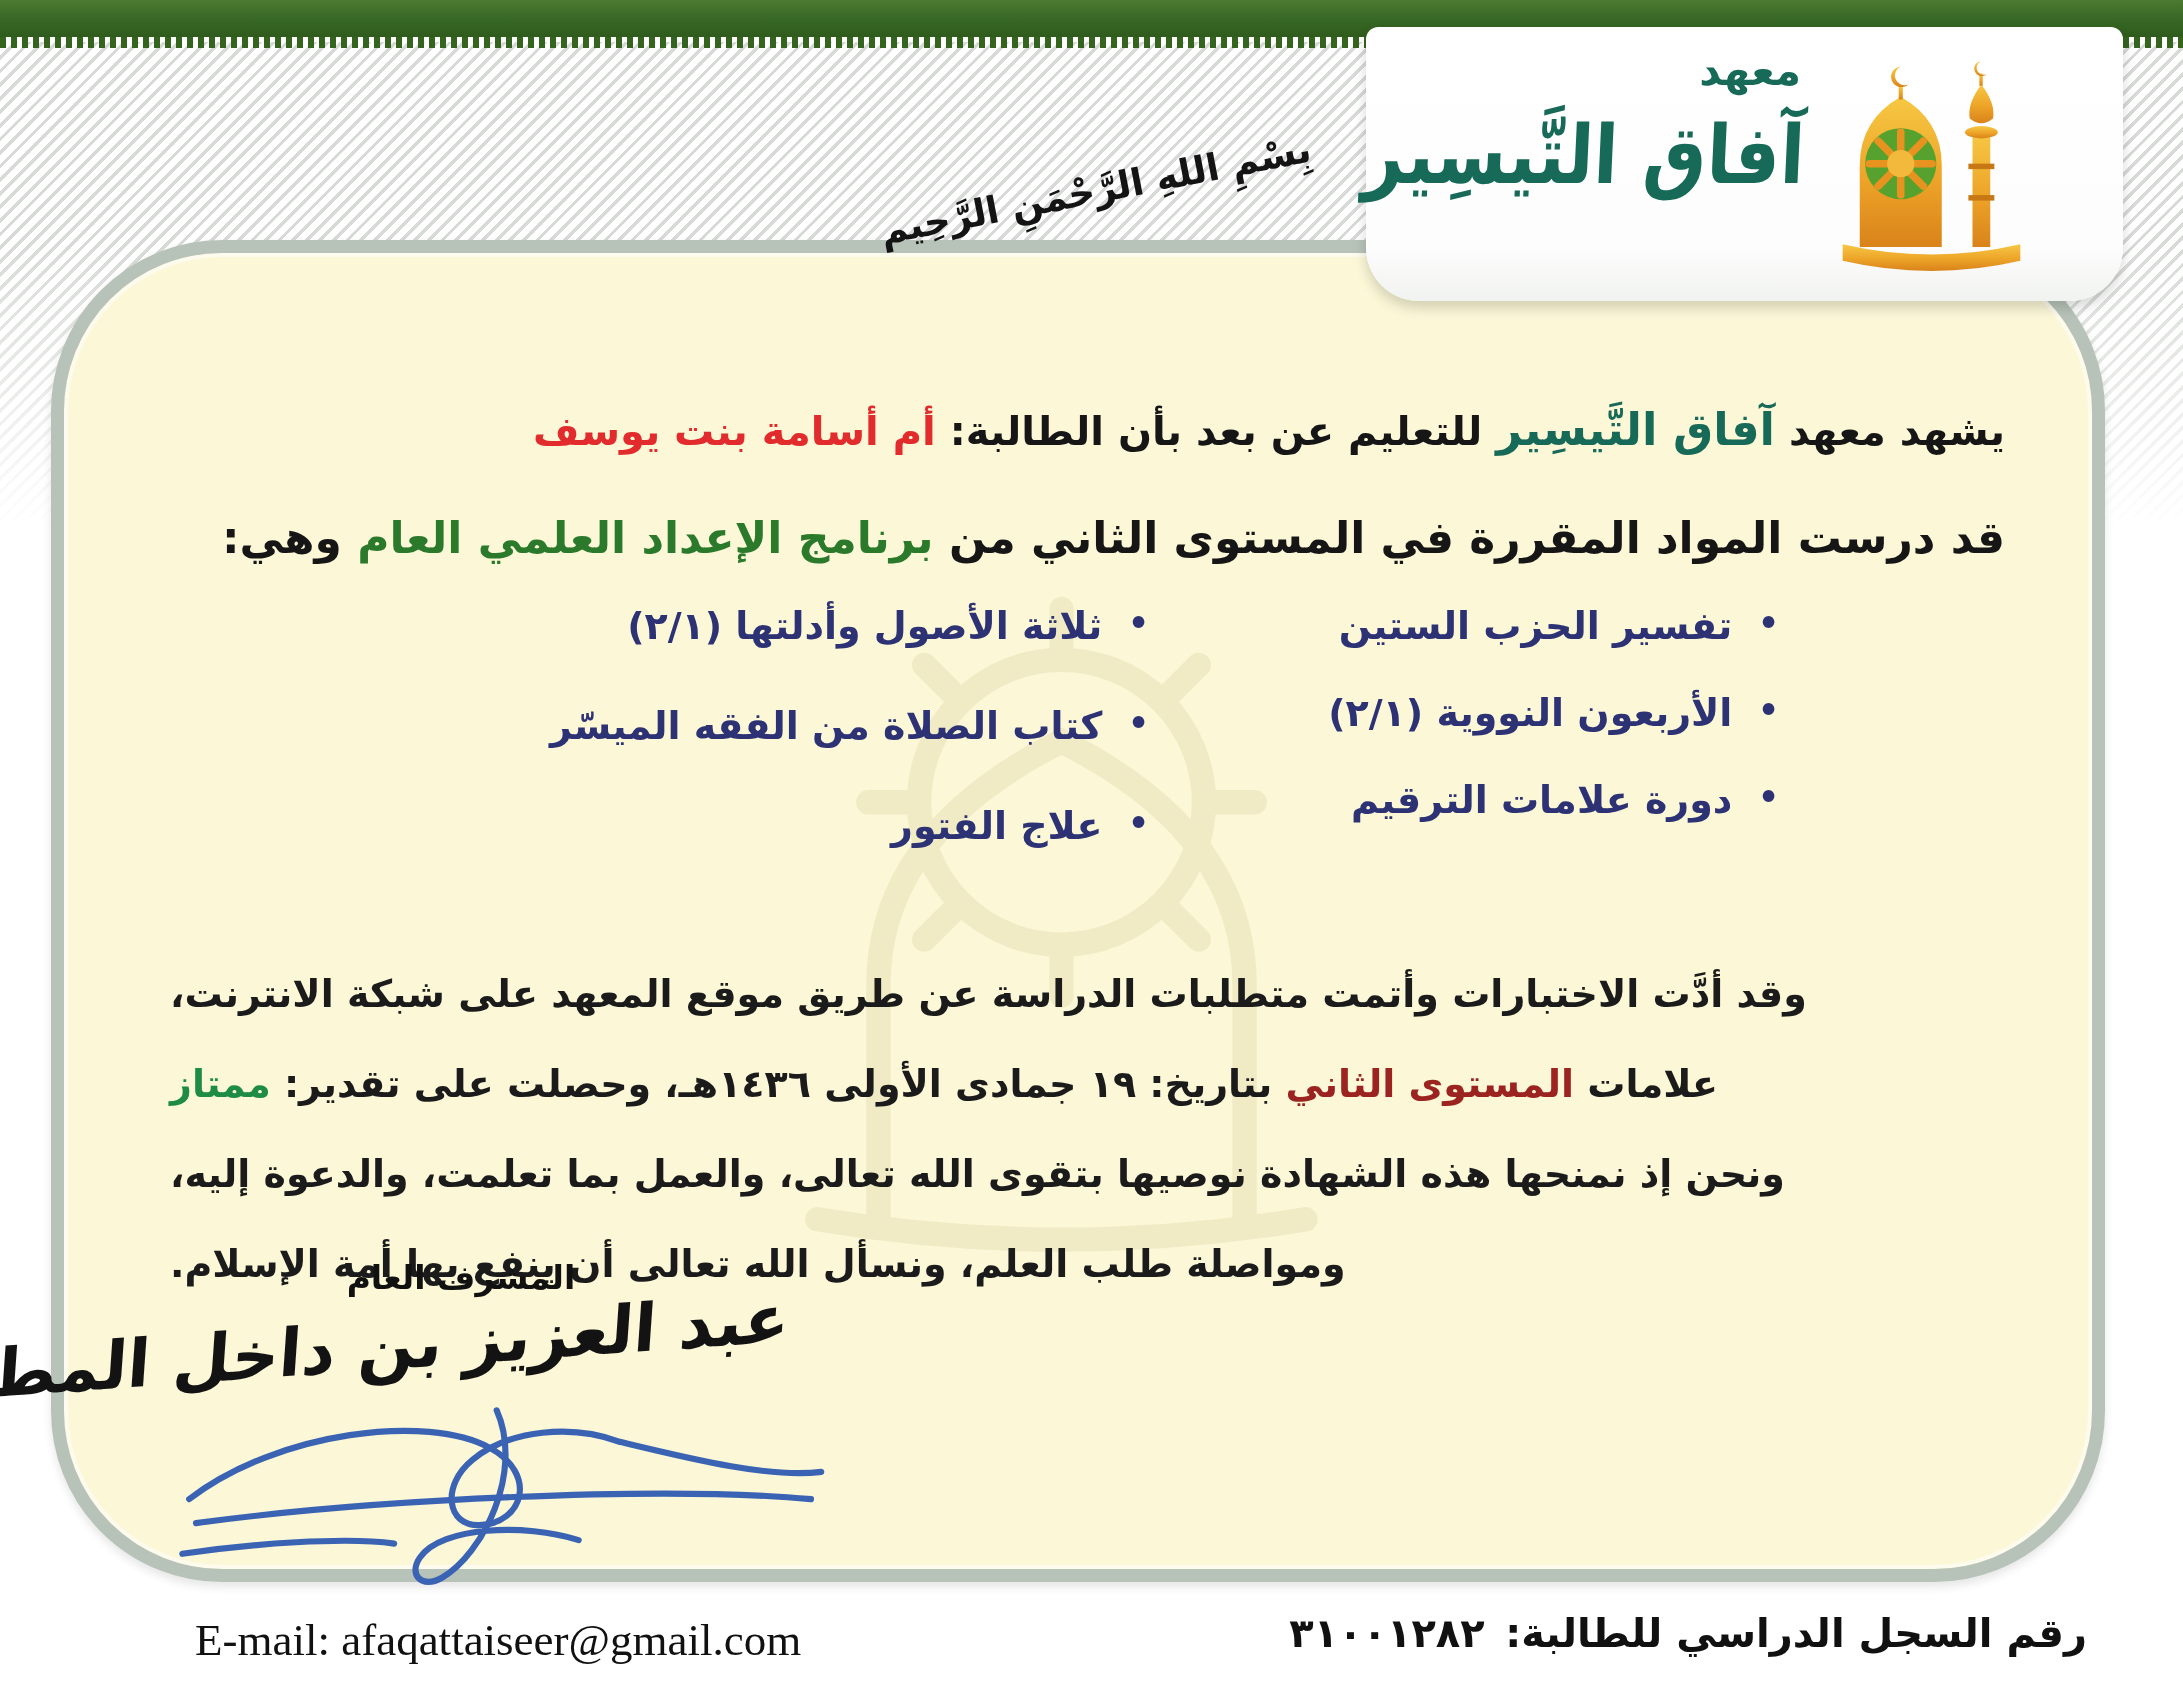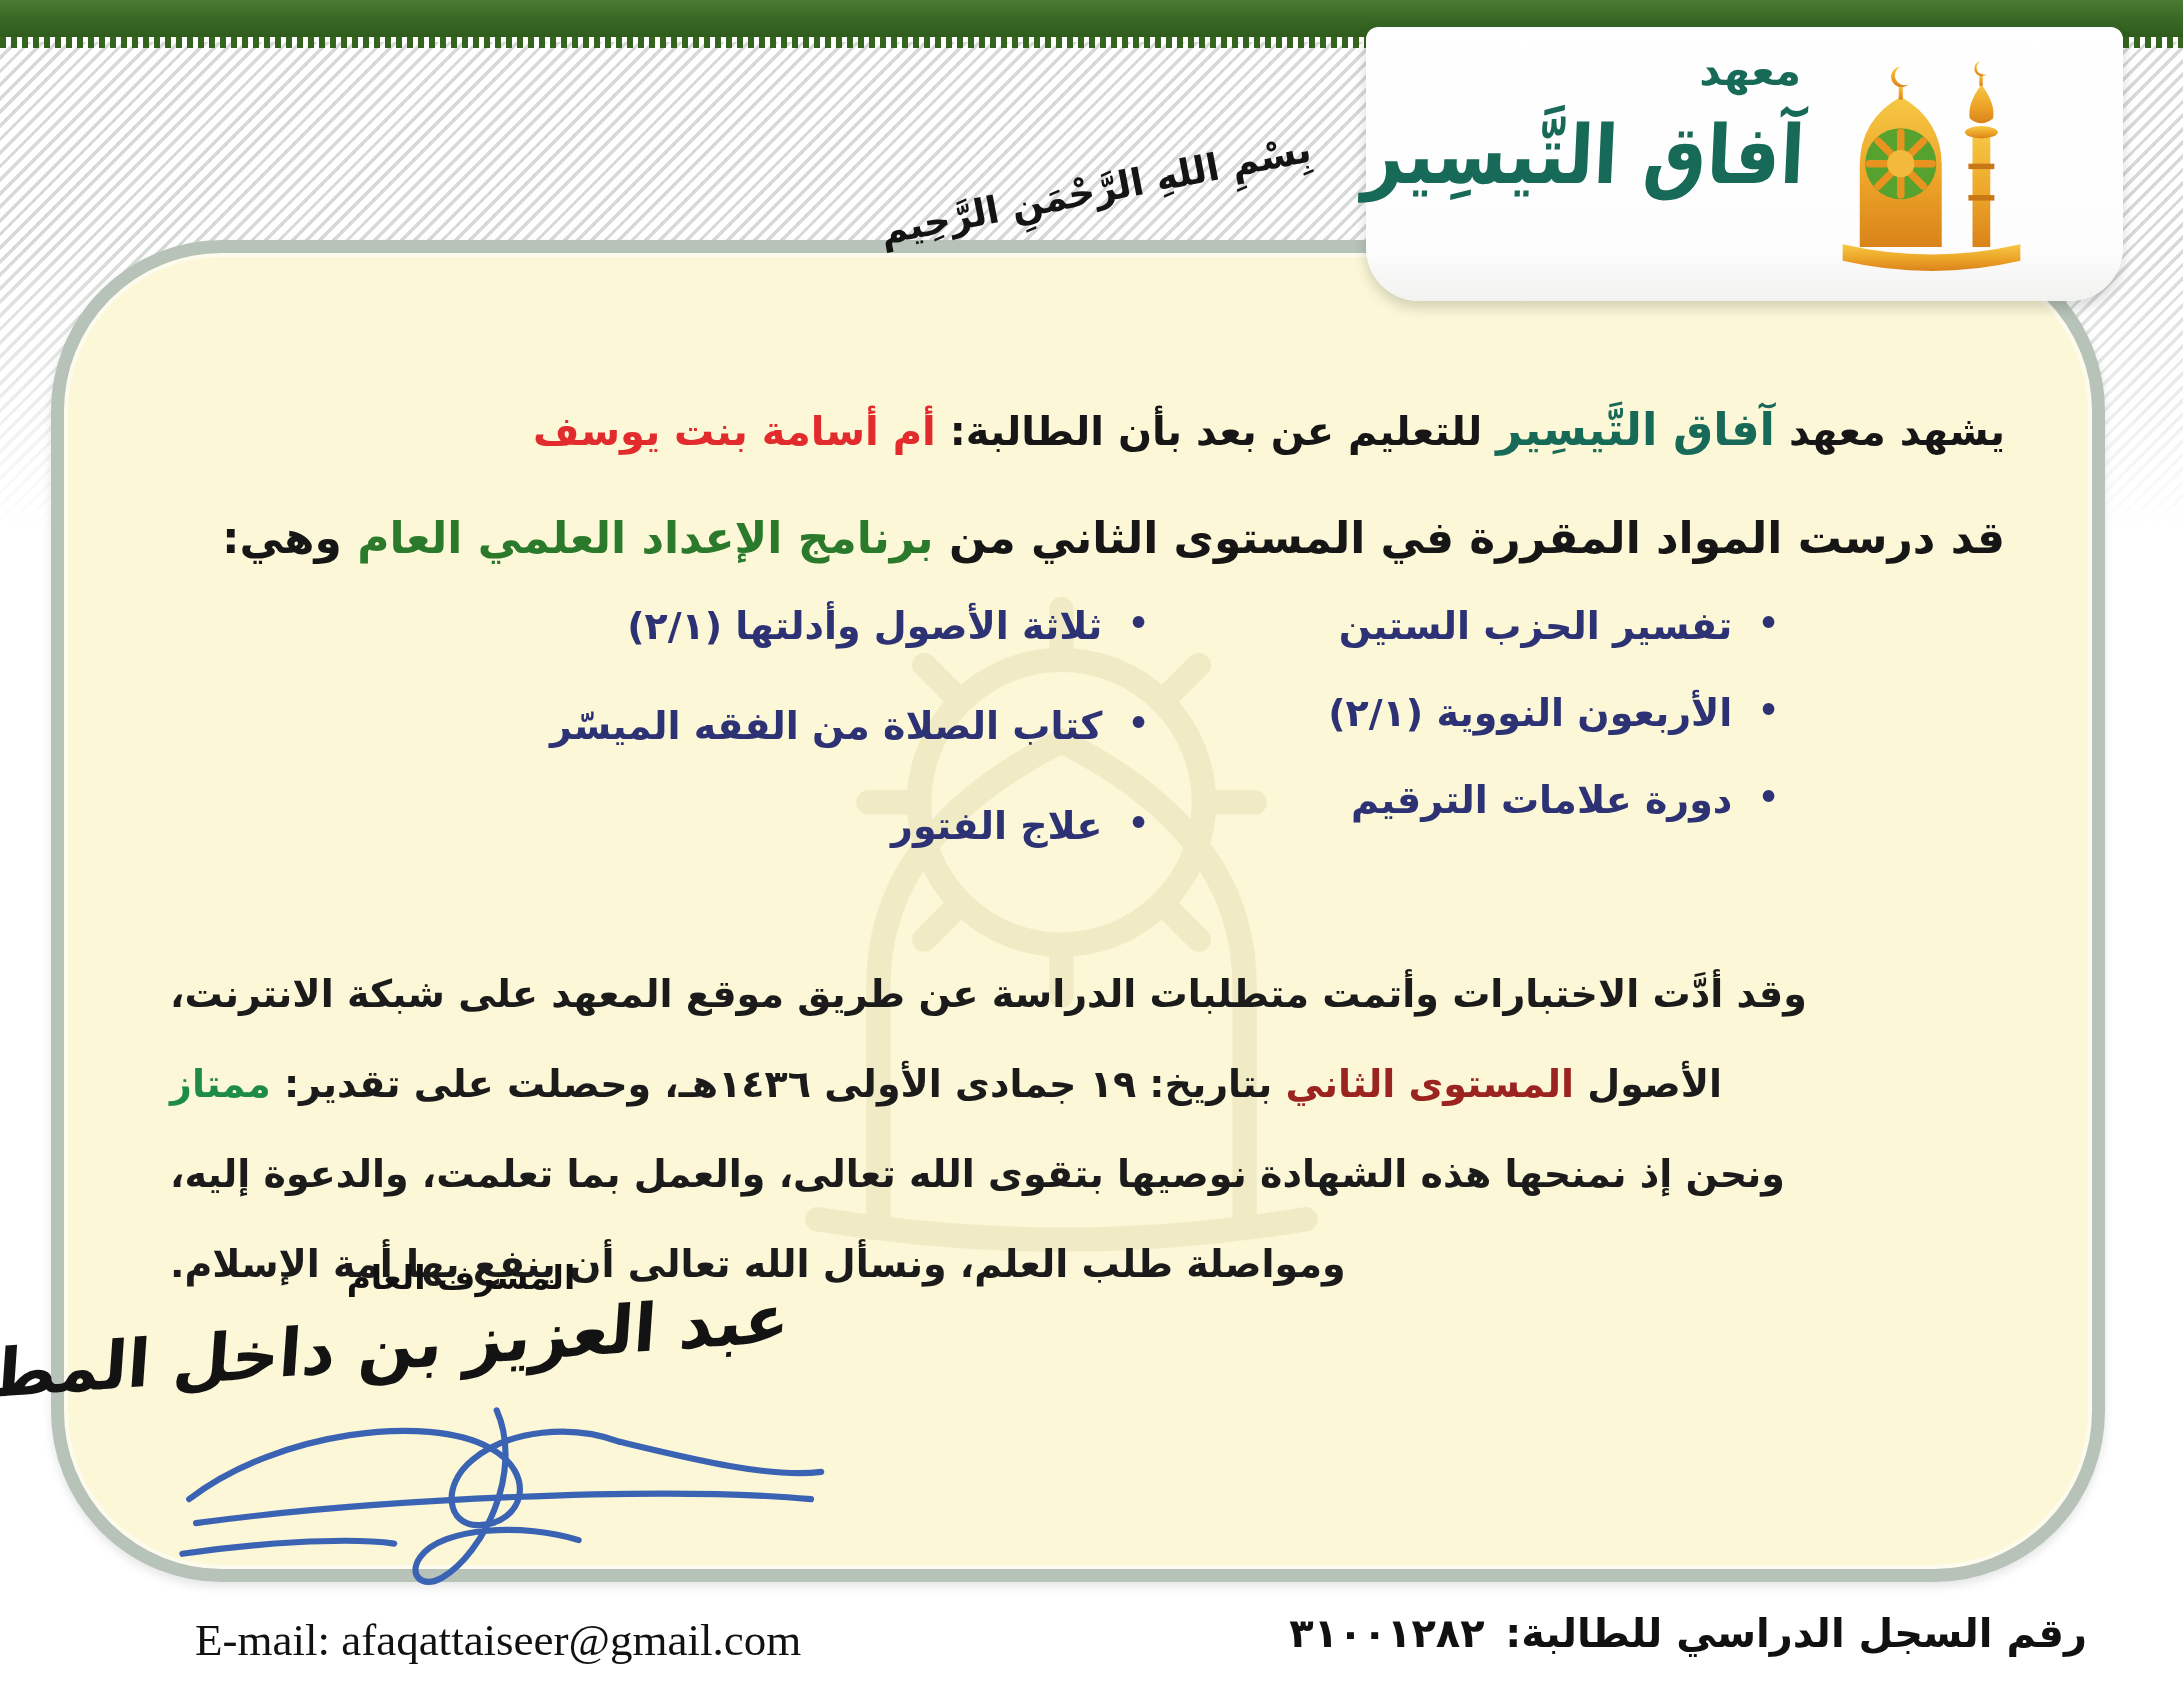--- a/index.html
+++ b/index.html
@@ -242,21 +242,21 @@
     </div>
     <div class="course">
       <span class="dot">•</span>
       <span>علاج الفتور</span>
     </div>
   </div>
 
   <div class="closing">
     <div class="cl">وقد أدَّت الاختبارات وأتمت متطلبات الدراسة عن طريق موقع المعهد على شبكة الانترنت،</div>
     <div class="cl">
-      <span>الأصول</span>
+      <span>علامات</span>
       <span class="level">المستوى الثاني</span>
       <span>بتاريخ: ١٩ جمادى الأولى ١٤٣٦هـ، وحصلت على تقدير:</span>
       <span class="grade">ممتاز</span>
     </div>
     <div class="cl">ونحن إذ نمنحها هذه الشهادة نوصيها بتقوى الله تعالى، والعمل بما تعلمت، والدعوة إليه،</div>
     <div class="cl">ومواصلة طلب العلم، ونسأل الله تعالى أن ينفع بها أمة الإسلام.</div>
   </div>
 
   <div class="sig-title">المشرف العام</div>
   <div class="sig-name">عبد العزيز بن داخل المطيري</div>

